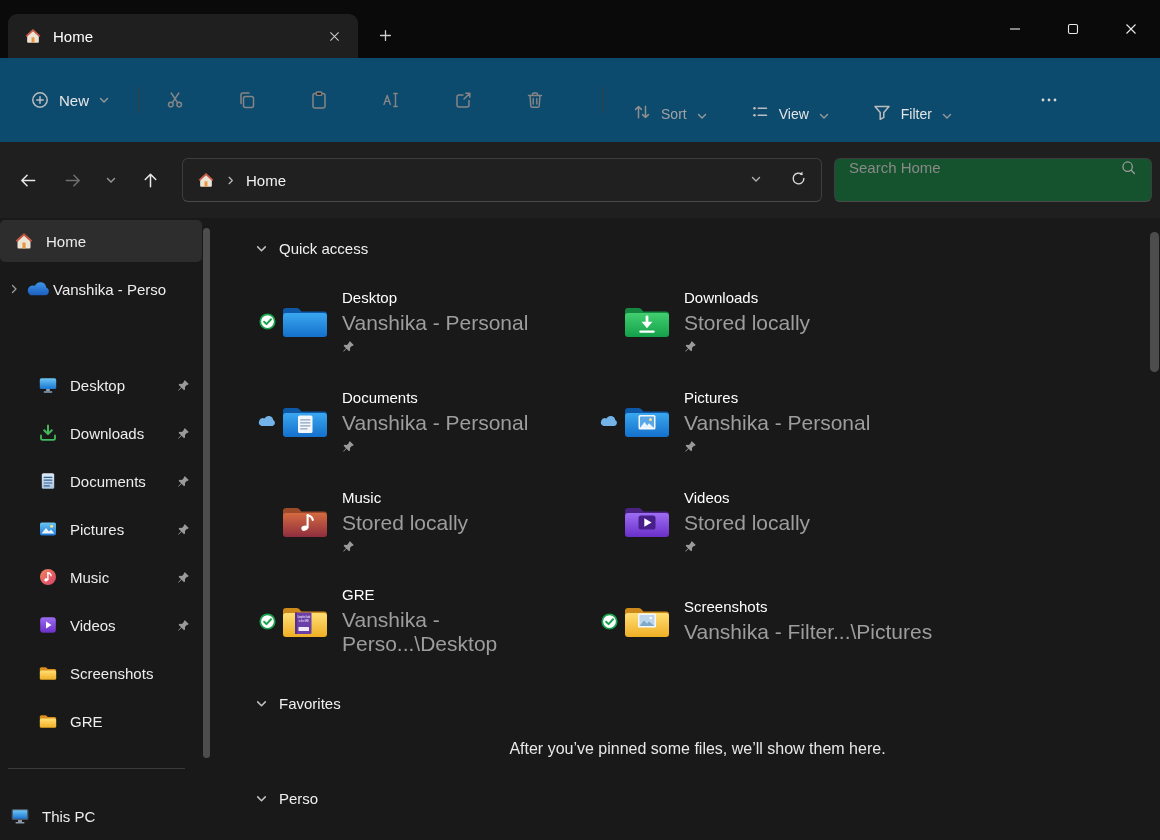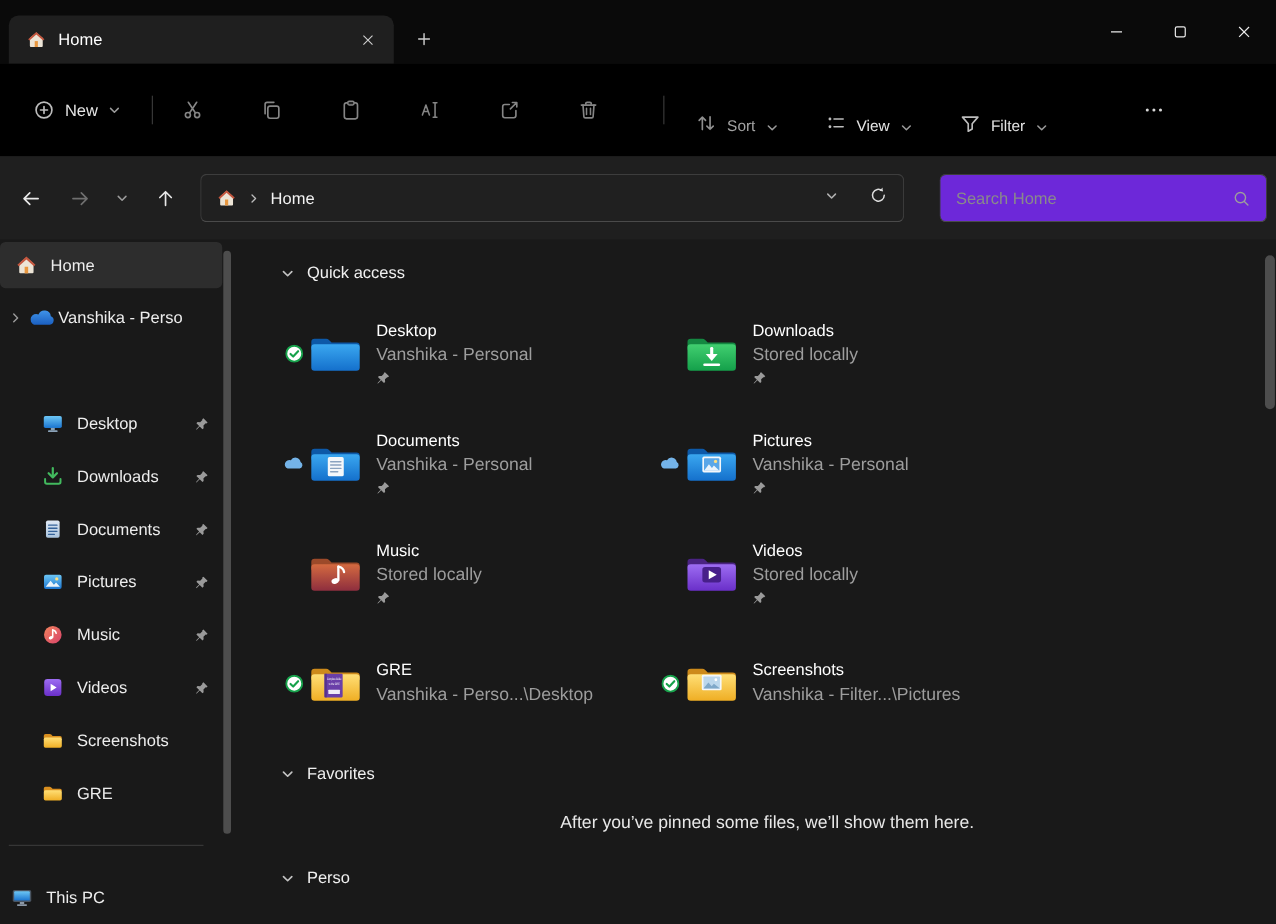--- a/index.html
+++ b/index.html
@@ -10,21 +10,21 @@
   
   .titlebar{position:absolute;top:0;left:0;right:0;height:58px;background:#0a0a0a;display:flex;align-items:flex-end}
   .tab{width:350px;height:44px;background:#1f1f1f;border-radius:9px 9px 0 0;margin-left:8px;display:flex;align-items:center;padding:0 10px 0 16px;gap:11px}
   .tab-title{font-size:15px;color:#ffffff}
   .tab-close{margin-left:auto;width:28px;height:28px;border-radius:5px;display:flex;align-items:center;justify-content:center;color:#cfcfcf}
   .newtab{width:34px;height:34px;margin:0 0 6px 10px;display:flex;align-items:center;justify-content:center;color:#cfcfcf}
   .win-controls{margin-left:auto;display:flex;height:58px}
   .win-btn{width:58px;display:flex;align-items:center;justify-content:center;color:#eaeaea}
 
   
-  .toolbar{position:absolute;top:58px;left:0;right:0;height:84px;background:#000000;display:flex;align-items:center;padding-left:18px}
+  .toolbar{position:absolute;top:58px;left:0;right:0;height:84px;background:#0c4a6e;display:flex;align-items:center;padding-left:18px}
   .tb-new{display:flex;align-items:center;gap:9px;color:#e6e6e6;font-size:15px;height:44px;padding:0 12px}
   .tb-new .i{color:#bdbdbd}
   .chev{color:#9a9a9a}
   .tb-divider{width:1px;height:26px;background:#3c3c3c;margin:0 16px}
   .tb-icon{width:40px;height:40px;display:flex;align-items:center;justify-content:center;color:#858585;margin-right:32px}
   .tb-drop{display:flex;align-items:flex-end;gap:9px;font-size:14px;height:44px;padding:0 12px;margin-right:18px;color:#e4e4e4}
   .tb-drop .i{color:#bdbdbd}
   .tb-drop.dim{color:#a3a3a3}
   .tb-drop.dim .i{color:#8f8f8f}
   .tb-more{margin-left:46px;color:#d8d8d8}
@@ -33,21 +33,21 @@
   .navrow{position:absolute;top:142px;left:0;right:0;height:76px;background:#1f1f1f;display:flex;align-items:center;padding-left:6px}
   .nav-btn{width:44px;height:40px;display:flex;align-items:center;justify-content:center;color:#e8e8e8}
   .nav-btn.small{width:34px}
   .nav-btn.disabled{color:#6f6f6f}
   .addressbar{margin-left:10px;width:640px;height:44px;background:#202020;border:1px solid #3d3d3d;border-bottom-color:#4a4a4a;border-radius:6px;display:flex;align-items:center;padding:0 14px;gap:10px}
   .addr-text{font-size:15px;color:#f2f2f2}
   .addr-crumb{color:#bdbdbd}
   .addr-right{margin-left:auto;display:flex;align-items:center;gap:28px}
   .addr-right .c{color:#b0b0b0}
   .addr-right .r{color:#dcdcdc}
-  .searchbox{margin-left:32px;flex:1;margin-right:8px;height:44px;background:#6d28d9;border:1px solid #3d3d3d;border-bottom-color:#4a4a4a;border-radius:6px;display:flex;align-items:center;padding:0 14px;gap:8px}
+  .searchbox{margin-left:12px;flex:1;margin-right:8px;height:44px;background:#14532d;border:1px solid #3d3d3d;border-bottom-color:#4a4a4a;border-radius:6px;display:flex;align-items:flex-start;padding:0 14px;gap:8px}
   .searchbox input{flex:1;background:transparent;border:none;outline:none;color:#d8d8d8;font-size:15px;font-family:inherit}
   .searchbox input::placeholder{color:#8a8a8a}
   .searchbox .i{color:#9d9d9d}
 
   
   .sidebar{position:absolute;top:218px;left:0;width:230px;bottom:0;background:#191919;padding-top:2px}
   .side-item{display:flex;align-items:center;height:42px;margin:0 28px 6px 0;border-radius:5px;font-size:15px;color:#ededed;padding-left:14px;gap:12px}
   .side-item.selected{background:#2d2d2d}
   .side-item.lv1{padding-left:38px}
   .side-item.onedrive{padding-left:4px;gap:2px}
@@ -63,21 +63,21 @@
   
   .pane{position:absolute;left:230px;top:218px;right:0;bottom:0;background:#191919;padding:22px 20px 0 25px}
   .section-header{display:flex;align-items:center;gap:11px;font-size:15px;color:#f0f0f0}
   .section-header .chev{color:#c2c2c2}
   .qa-grid{display:grid;grid-template-columns:342px 342px;grid-auto-rows:100px;margin-top:14px}
   .qa-item{display:flex;align-items:center}
   .qa-status{width:24px;display:flex;justify-content:center;flex:none}
   .fld{width:48px;height:38px;margin-left:2px;flex:none}
   .qa-text{margin-left:13px;display:flex;flex-direction:column;gap:5px}
   .qa-name{font-size:15px;color:#ffffff}
-  .qa-sub{font-size:16px;color:#9d9d9d}
+  .qa-sub{font-size:21px;color:#9d9d9d}
   .qa-pin{color:#9a9a9a;height:14px}
   .ic-s{width:17px;height:17px}
   .ic-c{width:21px;height:15px}
   .ic-p{width:13px;height:13px}
   .sec-favorites{margin-top:24px}
   .fav-empty{margin-top:28px;text-align:center;font-size:16px;color:#e8e8e8}
   .sec-recent{margin-top:32px}
   .v-scroll{position:absolute;right:1px;top:232px;width:9px;height:140px;background:#4d4d4d;border-radius:5px}
 </style>
 </head>

